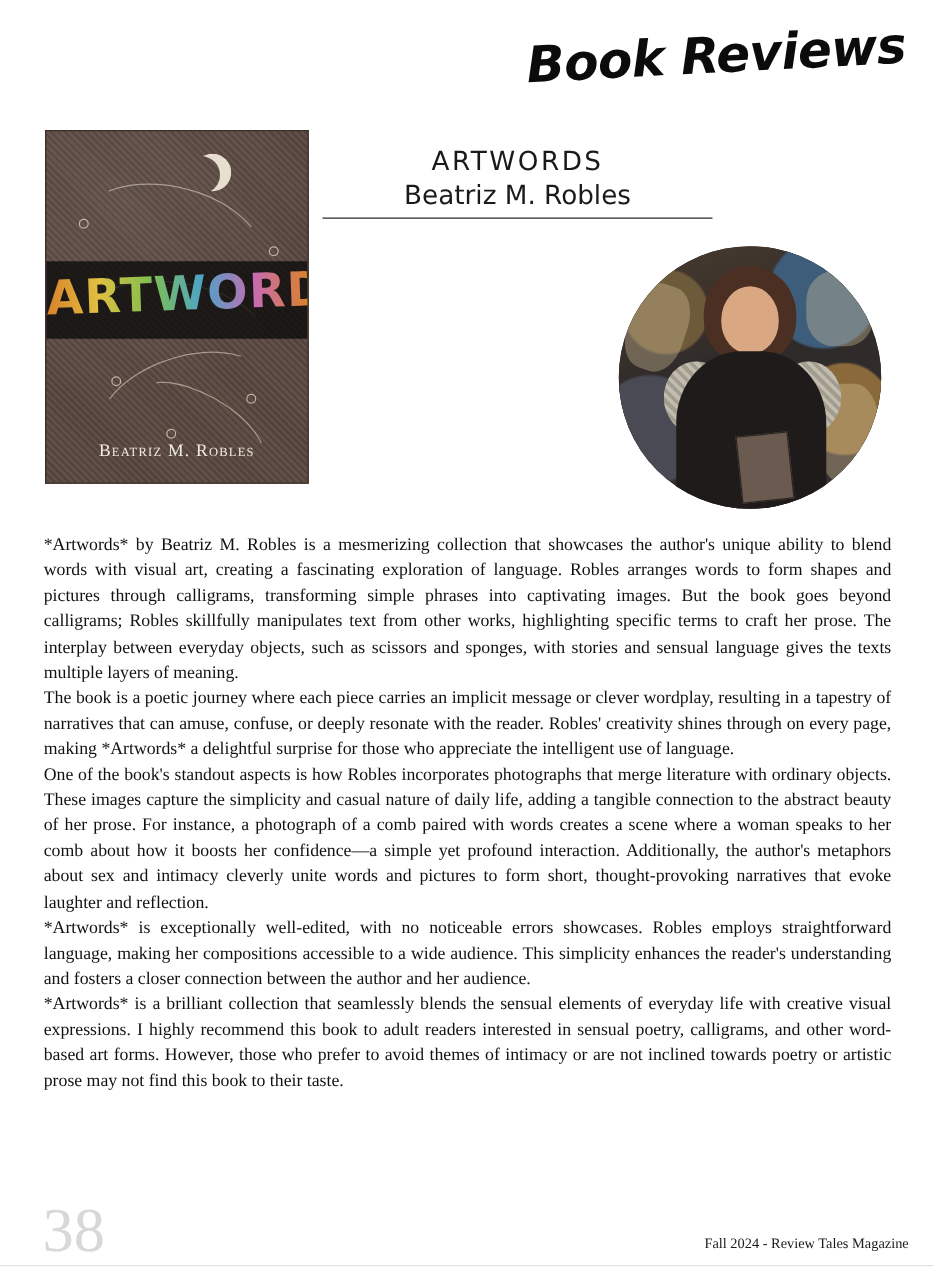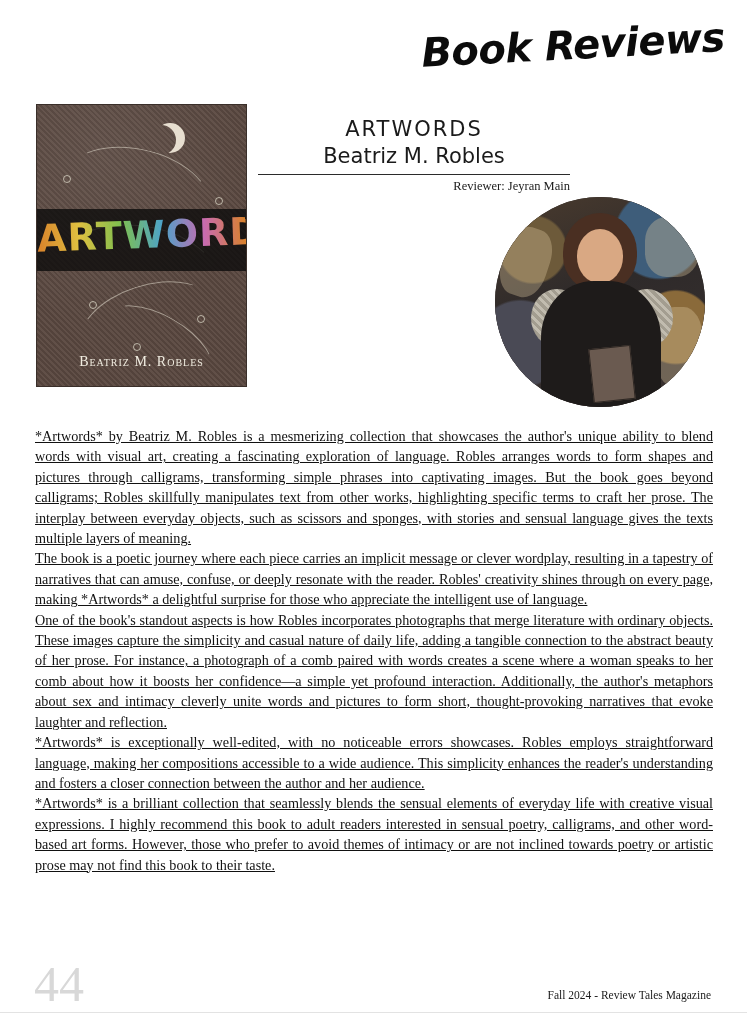--- a/index.html
+++ b/index.html
@@ -220,39 +220,38 @@
   .body-text {
     position: absolute;
     left: 35px;
     top: 426px;
     width: 678px;
     font-family: "Liberation Serif", serif;
     font-size: 14.2px;
     line-height: 20.4px;
     text-align: justify;
     color: #111111;
-    text-decoration: underline;
   }
   .body-text p {
     margin: 0;
   }
 
   
   .page-number {
     position: absolute;
     left: 34px;
     bottom: 14px;
     font-family: "Liberation Serif", serif;
     font-size: 50px;
     color: #d8d8d8;
     line-height: 1;
   }
   .footer-note {
     position: absolute;
-    right: 36px;
+    right: 20px;
     bottom: 22px;
     font-family: "Liberation Serif", serif;
     font-size: 11.5px;
     color: #1a1a1a;
   }
   .footer-rule {
     position: absolute;
     left: 0; right: 0;
     bottom: 10px;
     border-bottom: 1px solid #e3e3e3;
@@ -278,21 +277,20 @@
     <div class="dot" style="left:96px;  top:238px;"></div>
     <div class="cover-band"></div>
     <div class="cover-word">ARTWORDS</div>
     <div class="cover-author">Beatriz M. Robles</div>
   </div>
 
   <div class="title-block">
     <div class="book-title">ARTWORDS</div>
     <div class="book-author">Beatriz M. Robles</div>
     <div class="title-rule"></div>
-    <div class="reviewer">Reviewer: Jeyran Main</div>
   </div>
 
   <div class="photo">
     <div class="bg"></div>
     <div class="paint p1"></div>
     <div class="paint p2"></div>
     <div class="paint p3"></div>
     <div class="hair"></div>
     <div class="face"></div>
     <div class="sleeve-l"></div>
@@ -302,17 +300,17 @@
   </div>
 
   <div class="body-text">
     <p>*Artwords* by Beatriz M. Robles is a mesmerizing collection that showcases the author's unique ability to blend words with visual art, creating a fascinating exploration of language. Robles arranges words to form shapes and pictures through calligrams, transforming simple phrases into captivating images. But the book goes beyond calligrams; Robles skillfully manipulates text from other works, highlighting specific terms to craft her prose. The interplay between everyday objects, such as scissors and sponges, with stories and sensual language gives the texts multiple layers of meaning.</p>
     <p>The book is a poetic journey where each piece carries an implicit message or clever wordplay, resulting in a tapestry of narratives that can amuse, confuse, or deeply resonate with the reader. Robles' creativity shines through on every page, making *Artwords* a delightful surprise for those who appreciate the intelligent use of language.</p>
     <p>One of the book's standout aspects is how Robles incorporates photographs that merge literature with ordinary objects. These images capture the simplicity and casual nature of daily life, adding a tangible connection to the abstract beauty of her prose. For instance, a photograph of a comb paired with words creates a scene where a woman speaks to her comb about how it boosts her confidence—a simple yet profound interaction. Additionally, the author's metaphors about sex and intimacy cleverly unite words and pictures to form short, thought-provoking narratives that evoke laughter and reflection.</p>
     <p>*Artwords* is exceptionally well-edited, with no noticeable errors showcases. Robles employs straightforward language, making her compositions accessible to a wide audience. This simplicity enhances the reader's understanding and fosters a closer connection between the author and her audience.</p>
     <p>*Artwords* is a brilliant collection that seamlessly blends the sensual elements of everyday life with creative visual expressions. I highly recommend this book to adult readers interested in sensual poetry, calligrams, and other word-based art forms. However, those who prefer to avoid themes of intimacy or are not inclined towards poetry or artistic prose may not find this book to their taste.</p>
   </div>
 
-  <div class="page-number">44</div>
+  <div class="page-number">38</div>
   <div class="footer-note">Fall 2024 - Review Tales Magazine</div>
   <div class="footer-rule"></div>
 
 </div>
 
 </body></html>

